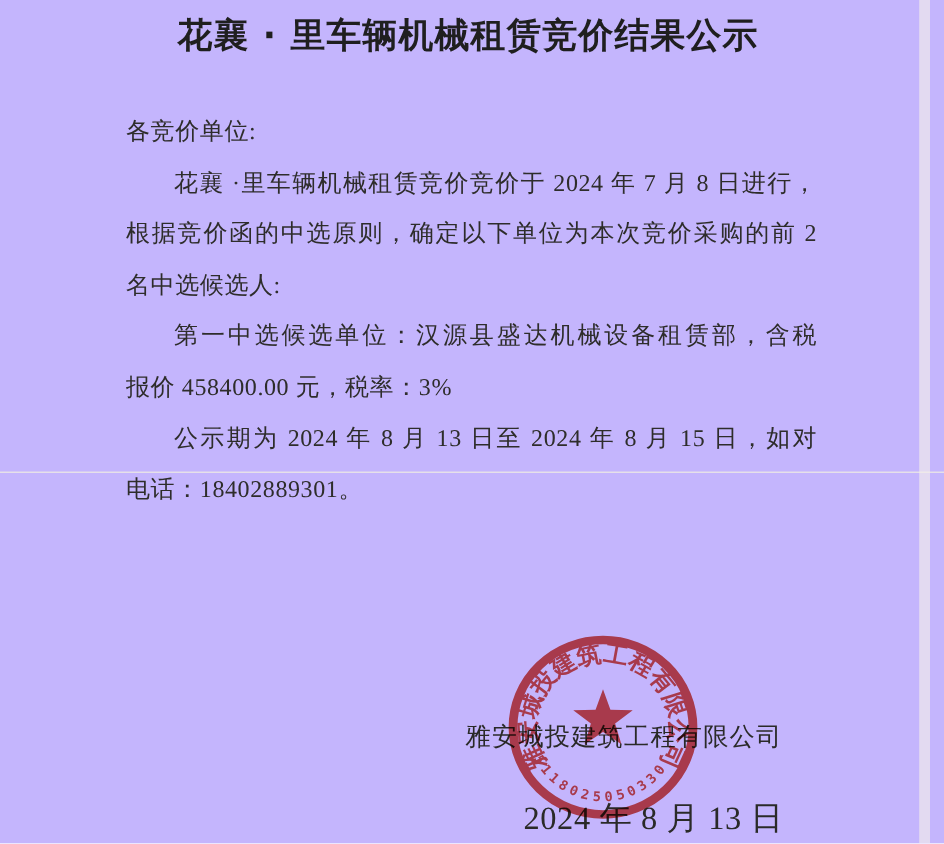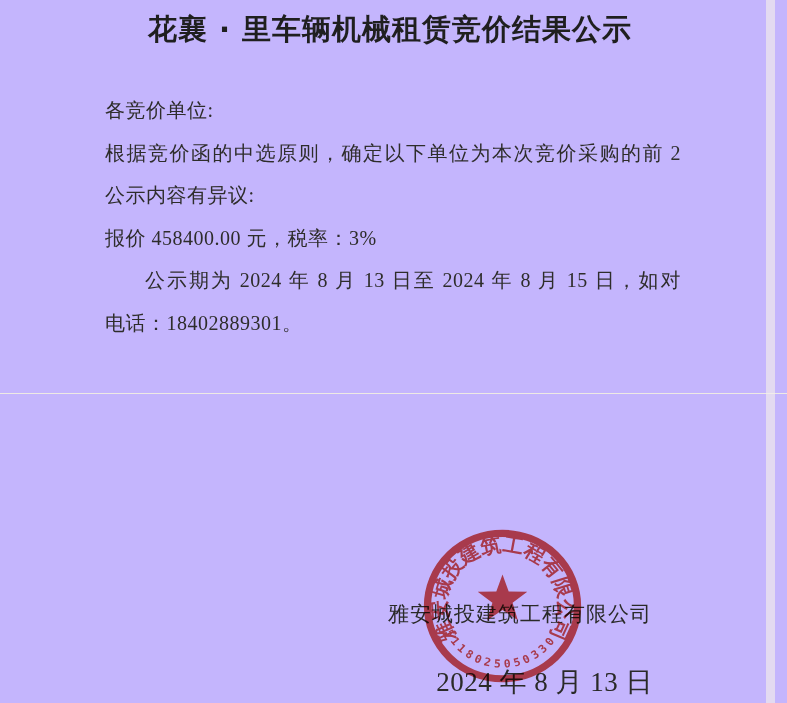--- a/index.html
+++ b/index.html
@@ -62,22 +62,24 @@
 
 <div class="page">
 
   <div class="scan-line"></div>
   <div class="edge-strip"></div>
 
   <h1 class="title">花襄 · 里车辆机械租赁竞价结果公示</h1>
 
   <div class="body-text">
     <div class="line">各竞价单位:</div>
+    <div class="line indent justify">花襄 ·里车辆机械租赁竞价竞价于 2024 年 7 月 8 日进行，</div>
     <div class="line justify">根据竞价函的中选原则，确定以下单位为本次竞价采购的前 2</div>
-    <div class="line">公示内容有异议:</div>
+    <div class="line">名中选候选人:</div>
+    <div class="line indent justify">第一中选候选单位：汉源县盛达机械设备租赁部，含税</div>
     <div class="line">报价 458400.00 元，税率：3%</div>
     <div class="line indent justify">公示期为 2024 年 8 月 13 日至 2024 年 8 月 15 日，如对</div>
     <div class="line">电话：18402889301。</div>
   </div>
 
   <div class="signature">雅安城投建筑工程有限公司</div>
   <div class="sig-date">2024 年 8 月 13 日</div>
 
   <div class="stamp">
     <svg viewBox="0 0 200 200" preserveAspectRatio="none">

